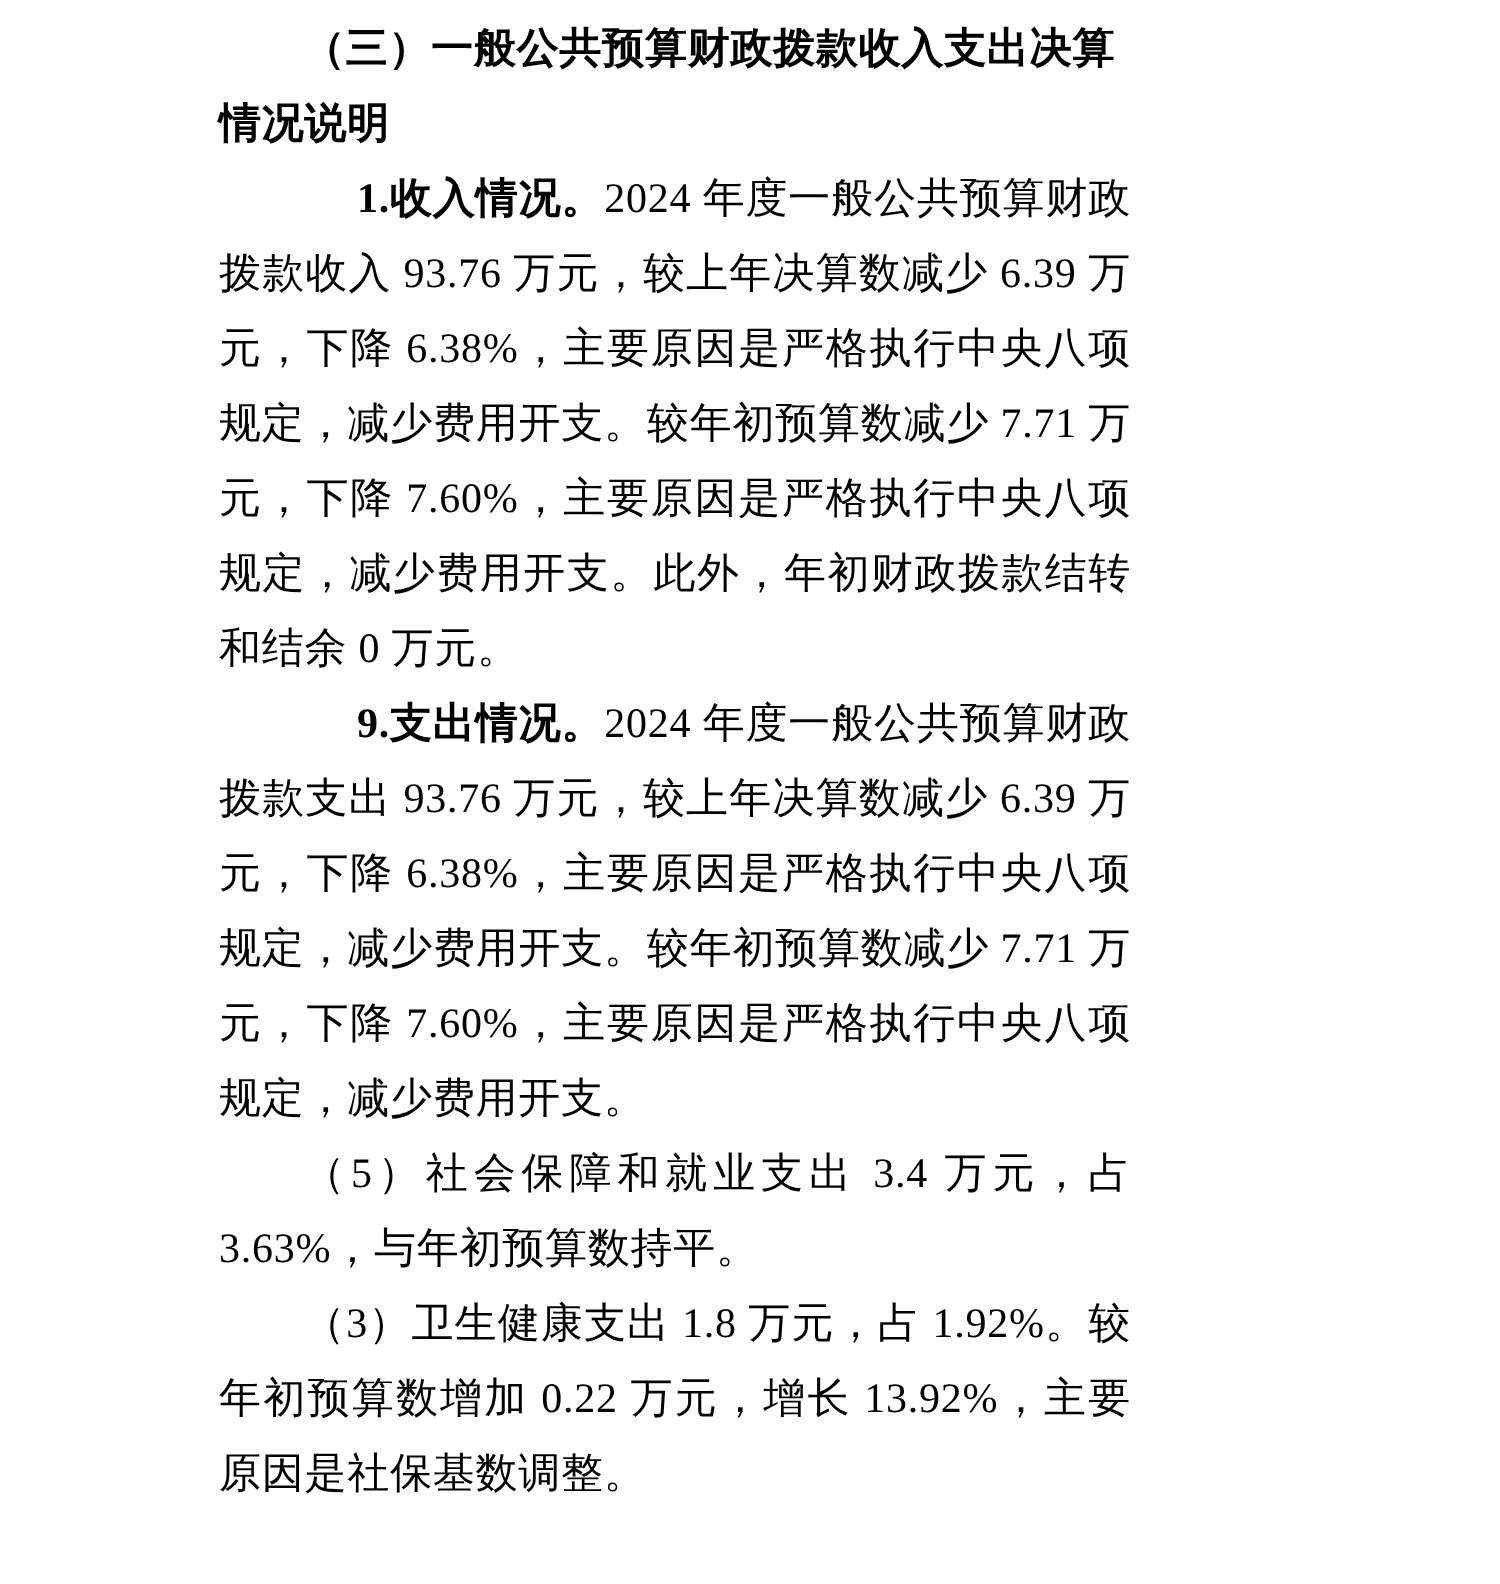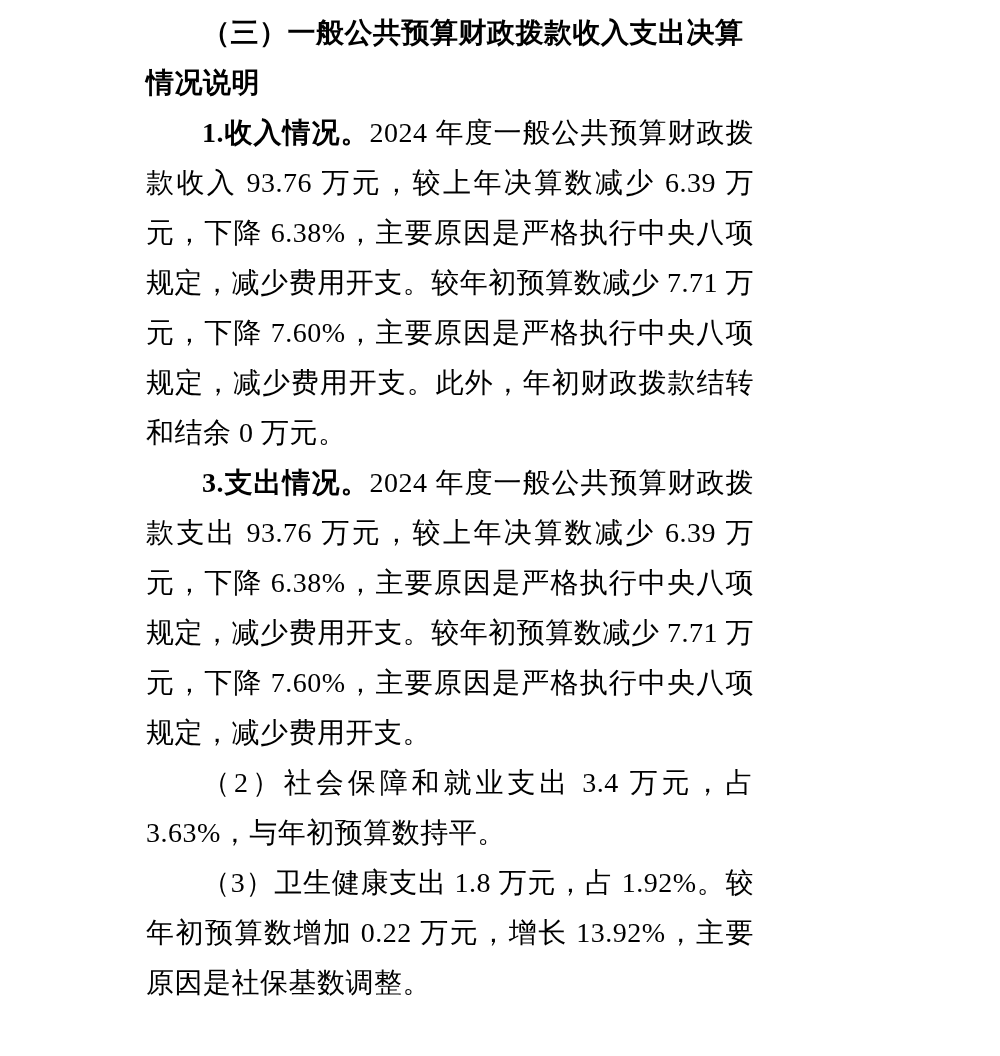--- a/index.html
+++ b/index.html
@@ -25,32 +25,33 @@
     text-align: justify;
     text-indent: 2em;
     letter-spacing: 0.5px;
   }
   .para.heading {
     font-weight: bold;
     text-align: left;
   }
   .lead {
     font-weight: bold;
+    margin-left: 36px;
   }
 </style>
 </head>
 <body>
 
 <div class="page">
 
   <p class="para heading">（三）一般公共预算财政拨款收入支出决算情况说明</p>
 
   <p class="para"><span class="lead">1.收入情况。</span><span>2024 年度一般公共预算财政拨款收入 93.76 万元，较上年决算数减少 6.39 万元，下降 6.38%，主要原因是严格执行中央八项规定，减少费用开支。较年初预算数减少 7.71 万元，下降 7.60%，主要原因是严格执行中央八项规定，减少费用开支。此外，年初财政拨款结转和结余 0 万元。</span></p>
 
-  <p class="para"><span class="lead">3.支出情况。</span><span>2024 年度一般公共预算财政拨款支出 93.76 万元，较上年决算数减少 6.39 万元，下降 6.38%，主要原因是严格执行中央八项规定，减少费用开支。较年初预算数减少 7.71 万元，下降 7.60%，主要原因是严格执行中央八项规定，减少费用开支。</span></p>
+  <p class="para"><span class="lead">9.支出情况。</span><span>2024 年度一般公共预算财政拨款支出 93.76 万元，较上年决算数减少 6.39 万元，下降 6.38%，主要原因是严格执行中央八项规定，减少费用开支。较年初预算数减少 7.71 万元，下降 7.60%，主要原因是严格执行中央八项规定，减少费用开支。</span></p>
 
 
 
-  <p class="para"><span>（2）社会保障和就业支出 3.4 万元，占 3.63%，与年初预算数持平。</span></p>
+  <p class="para"><span>（5）社会保障和就业支出 3.4 万元，占 3.63%，与年初预算数持平。</span></p>
 
   <p class="para"><span>（3）卫生健康支出 1.8 万元，占 1.92%。较年初预算数增加 0.22 万元，增长 13.92%，主要原因是社保基数调整。</span></p>
 
 </div>
 
 </body></html>

